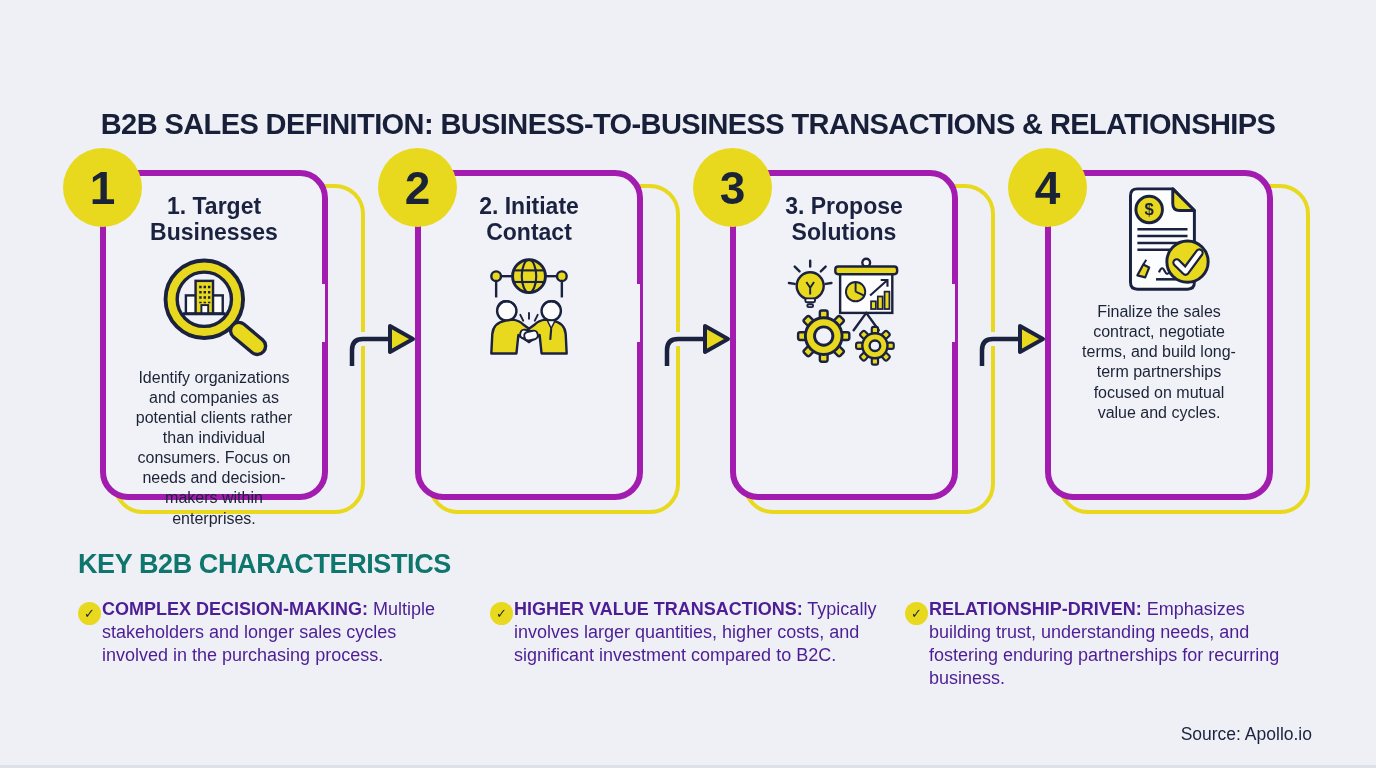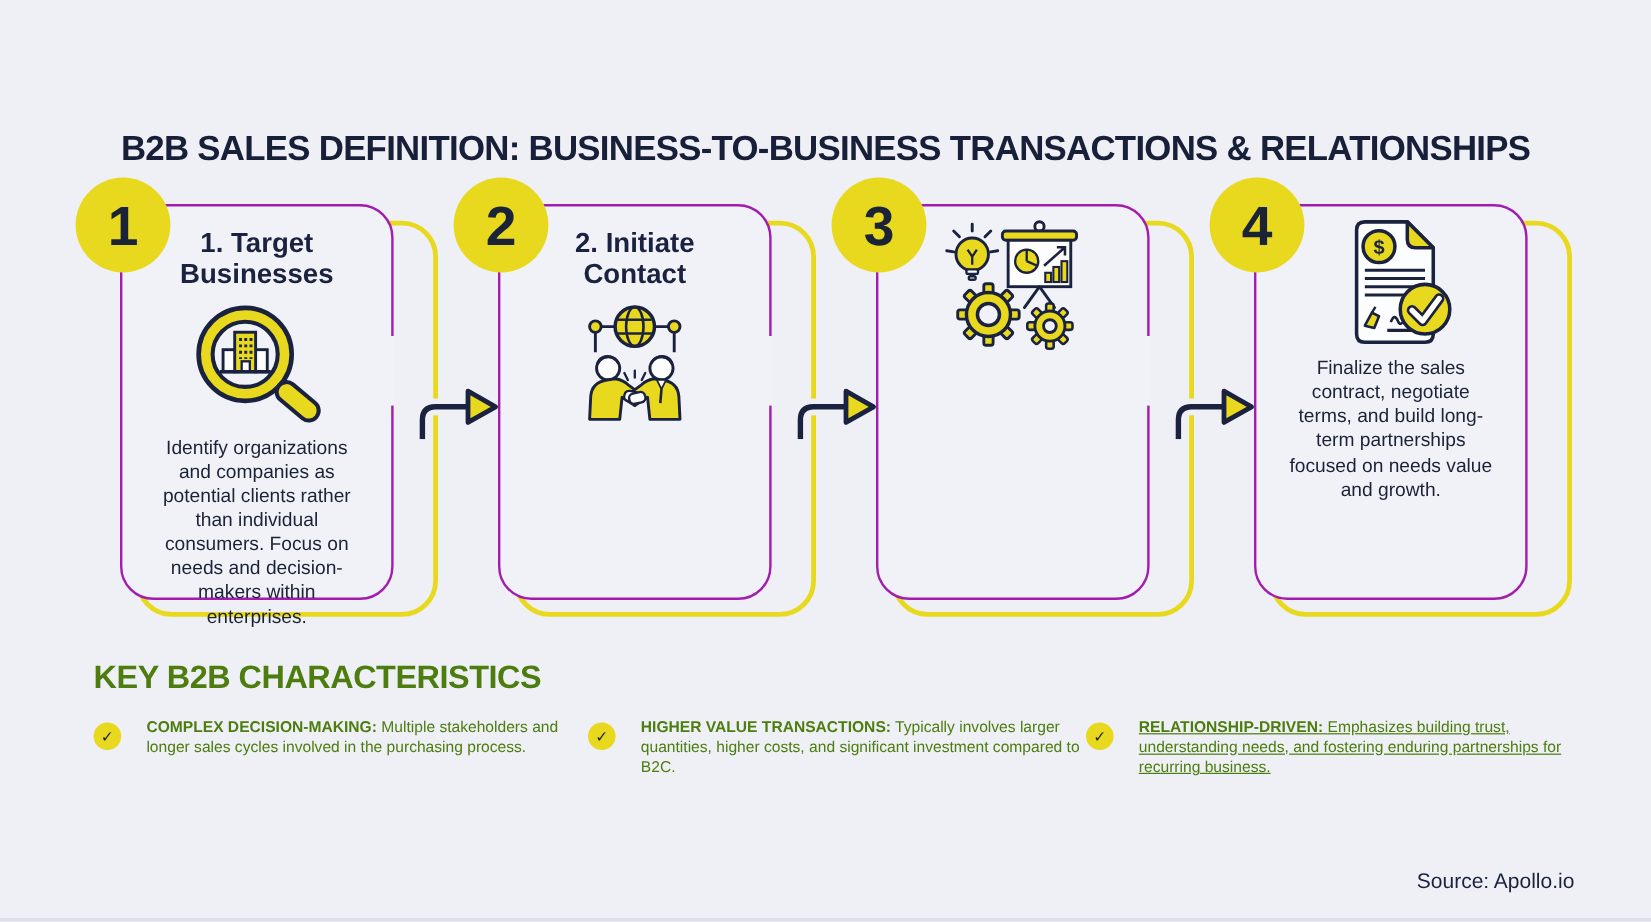--- a/index.html
+++ b/index.html
@@ -22,21 +22,21 @@
   
   .step {
     position: absolute; top: 170px; width: 252px; height: 330px;
   }
   .card-ghost {
     position: absolute; left: 13px; top: 14px; width: 252px; height: 330px;
     border: 4px solid #e8d91f; border-radius: 30px;
   }
   .card {
     position: absolute; left: 0; top: 0; width: 228px; height: 330px;
-    border: 2px solid #a21caf; border-radius: 28px;
+    border: 6px solid #a21caf; border-radius: 28px;
     background: #f0f2f7;
     display: flex; flex-direction: column; align-items: center;
   }
   .gap-patch {
     position: absolute; top: 108px; right: -3px; width: 11px; height: 58px;
     background: #f0f2f7;
   }
   .badge {
     position: absolute; left: -37px; top: -22px; width: 79px; height: 79px;
     border-radius: 50%; background: #e8d91f;
@@ -49,31 +49,31 @@
   }
   .icon-wrap { height: 120px; margin-top: 4px; display: flex; align-items: center; justify-content: center; }
   .card-desc {
     margin-top: 2px; padding: 0 27px; text-align: center;
     font-size: 16px; line-height: 1.26; font-weight: 400; color: #1c2336;
   }
   .flow-arrow { position: absolute; top: 316px; width: 72px; height: 50px; }
   
   .chars-heading {
     position: absolute; left: 78px; top: 549px;
-    font-size: 27px; font-weight: bold; letter-spacing: -0.4px; color: #4d7c0f;
+    font-size: 27px; font-weight: bold; letter-spacing: -0.4px; color: #0f766e;
   }
   .char-item { position: absolute; top: 598px; }
   .check {
     position: absolute; left: 0; top: 4px; width: 23px; height: 23px;
     border-radius: 50%; background: #e8d91f;
     display: flex; align-items: center; justify-content: center;
     font-size: 13px; font-weight: 900; color: #1b2337;
   }
   .char-text {
-    margin-left: 44px; font-size: 13px; line-height: 1.28; color: #4d7c0f;
+    margin-left: 24px; font-size: 18px; line-height: 1.28; color: #4c1d95;
   }
   .char-text .b { font-weight: bold; }
   .source {
     position: absolute; top: 724px; right: 64px;
     font-size: 17.5px; font-weight: 500; color: #1b2240;
   }
   svg { display: block; }
 </style>
 </head>
 <body>
@@ -138,20 +138,21 @@
       </svg>
     </div>
   </div>
   <div class="badge">2</div>
 </div>
 
 <div class="step" style="left:730px;">
   <div class="card-ghost"></div>
   <div class="card">
     <div class="gap-patch"></div>
+    <div class="card-title">3. Propose Solutions</div>
     <div class="icon-wrap">
       <svg width="126" height="114" viewBox="0 0 130 118">
         <circle cx="30" cy="34" r="14" fill="#e8d91f" stroke="#1b2240" stroke-width="2.5"></circle>
         <path d="M26,30 L30,36 L34,30 M30,36 L30,43" fill="none" stroke="#1b2240" stroke-width="2"></path>
         <rect x="25" y="47" width="10" height="4" rx="1.5" fill="#fdfdfd" stroke="#1b2240" stroke-width="2"></rect>
         <rect x="27" y="53" width="6" height="3" rx="1.5" fill="none" stroke="#1b2240" stroke-width="2"></rect>
         <line x1="30" y1="14" x2="30" y2="8" stroke="#1b2240" stroke-width="2.5" stroke-linecap="round"></line>
         <line x1="19" y1="19" x2="14" y2="14" stroke="#1b2240" stroke-width="2.5" stroke-linecap="round"></line>
         <line x1="41" y1="19" x2="46" y2="14" stroke="#1b2240" stroke-width="2.5" stroke-linecap="round"></line>
         <line x1="14" y1="32" x2="8" y2="31" stroke="#1b2240" stroke-width="2.5" stroke-linecap="round"></line>
@@ -211,21 +212,21 @@
         <line x1="38" y1="69" x2="72" y2="69" stroke="#1b2240" stroke-width="2.6"></line>
         <path d="M38,95 L44,84 L50,87 L46,97 Z" fill="#e8d91f" stroke="#1b2240" stroke-width="2.2" stroke-linejoin="round"></path>
         <path d="M44,84 L47,79" fill="none" stroke="#1b2240" stroke-width="2"></path>
         <path d="M60,92 q3,-8 6,-1 q2,5 5,0 q2,-4 5,1 q4,3 8,-1" fill="none" stroke="#1b2240" stroke-width="2.2"></path>
         <line x1="57" y1="99" x2="88" y2="99" stroke="#1b2240" stroke-width="2.6"></line>
         <circle cx="89" cy="81" r="21" fill="#e8d91f" stroke="#1b2240" stroke-width="3"></circle>
         <path d="M78,82 L87,91 L101,72" fill="none" stroke="#1b2240" stroke-width="9" stroke-linecap="round" stroke-linejoin="round"></path>
         <path d="M78,82 L87,91 L101,72" fill="none" stroke="#ffffff" stroke-width="4.5" stroke-linecap="round" stroke-linejoin="round"></path>
       </svg>
     </div>
-    <div class="card-desc">Finalize the sales contract, negotiate terms, and build long-term partnerships focused on needs value and growth.</div>
+    <div class="card-desc">Finalize the sales contract, negotiate terms, and build long-term partnerships focused on mutual value and cycles.</div>
   </div>
   <div class="badge">4</div>
 </div>
 
 <svg class="flow-arrow" style="left:346px;" viewBox="0 0 72 50">
   <path d="M6,50 L6,34 Q6,23 17,23 L44,23" fill="none" stroke="#eef0f5" stroke-width="14"></path>
   <path d="M6,50 L6,34 Q6,23 17,23 L44,23" fill="none" stroke="#1b2240" stroke-width="4.5"></path>
   <polygon points="44,10 67,23 44,36" fill="#e8d91f" stroke="#1b2240" stroke-width="4" stroke-linejoin="round"></polygon>
 </svg>
 <svg class="flow-arrow" style="left:661px;" viewBox="0 0 72 50">
@@ -252,20 +253,20 @@
 <div class="char-item" style="left:490px;">
   <span class="check">✓</span>
   <div class="char-text" style="width:366px;">
     <span class="b">HIGHER VALUE TRANSACTIONS:</span>
     <span>Typically involves larger quantities, higher costs, and significant investment compared to B2C.</span>
   </div>
 </div>
 
 <div class="char-item" style="left:905px;">
   <span class="check">✓</span>
-  <div class="char-text" style="width:364px;text-decoration:underline;">
+  <div class="char-text" style="width:364px;">
     <span class="b">RELATIONSHIP-DRIVEN:</span>
     <span>Emphasizes building trust, understanding needs, and fostering enduring partnerships for recurring business.</span>
   </div>
 </div>
 
 <div class="source">Source: Apollo.io</div>
 <div class="bottom-edge"></div>
 
 </body></html>

